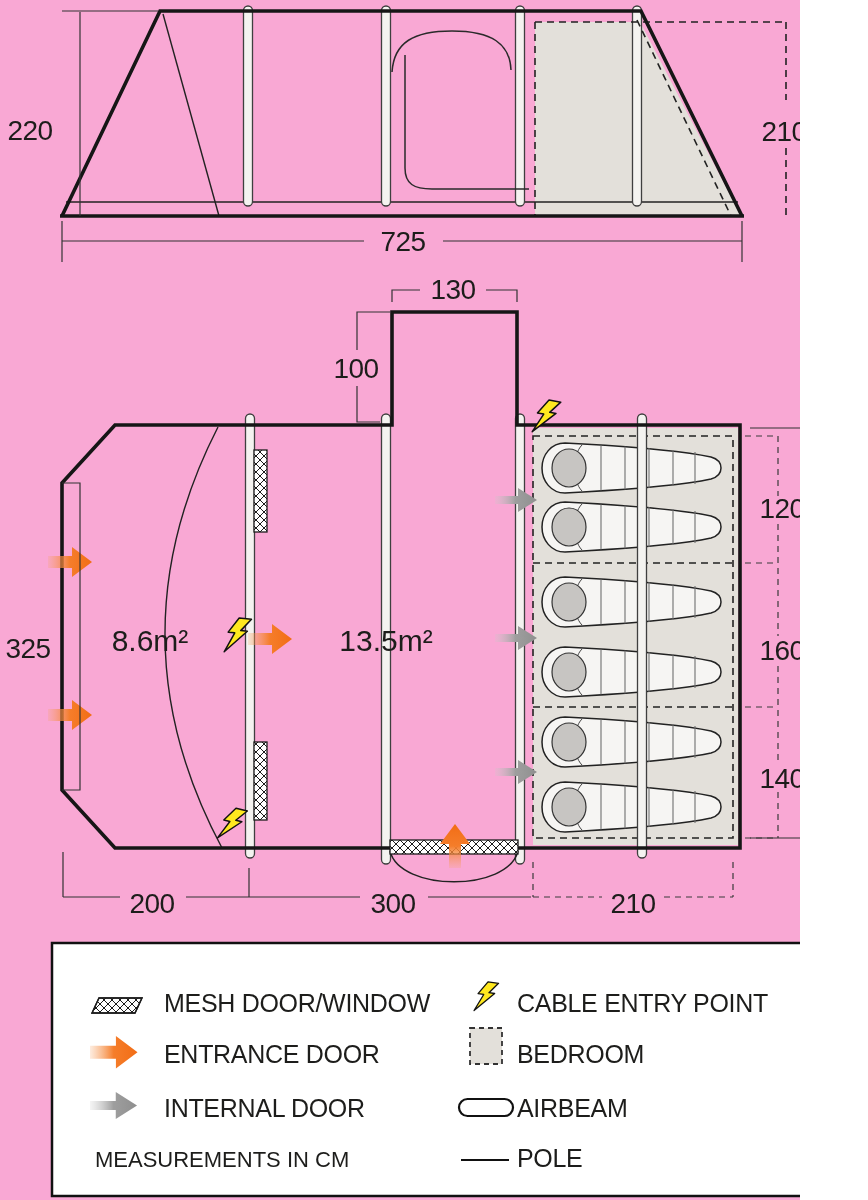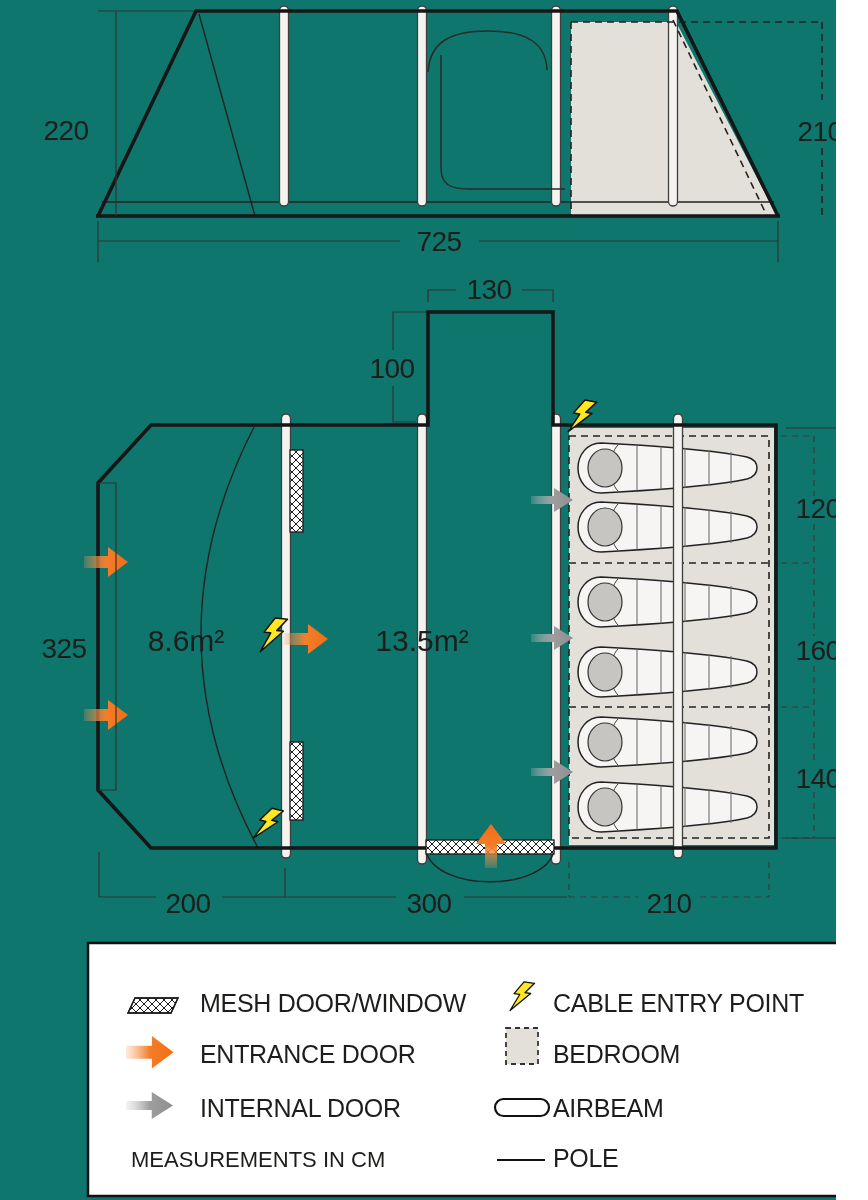--- a/index.html
+++ b/index.html
@@ -1,16 +1,16 @@
 <!DOCTYPE html>
 <html><head>
 <meta charset="utf-8">
 <style>
   html,body{margin:0;padding:0;background:#ffffff;}
-  .stage{position:relative;width:800px;height:1200px;background:#0f766e;overflow:hidden;padding-left:36px;}
+  .stage{position:relative;width:800px;height:1200px;background:#f9a8d4;overflow:hidden;}
   svg{display:block;}
   text{font-family:"Liberation Sans","DejaVu Sans",sans-serif;fill:#1d1d1b;}
   .dim{font-size:28px;letter-spacing:-0.5px;}
   .area{font-size:30px;}
   .leg{font-size:25px;letter-spacing:-0.3px;}
   .note{font-size:22px;}
   .mid{text-anchor:middle;}
   .thick{fill:none;stroke:#161616;stroke-width:3.6;}
   .thin{fill:none;stroke:#222;stroke-width:1.4;}
   .dl{fill:none;stroke:#333;stroke-width:1.2;}

